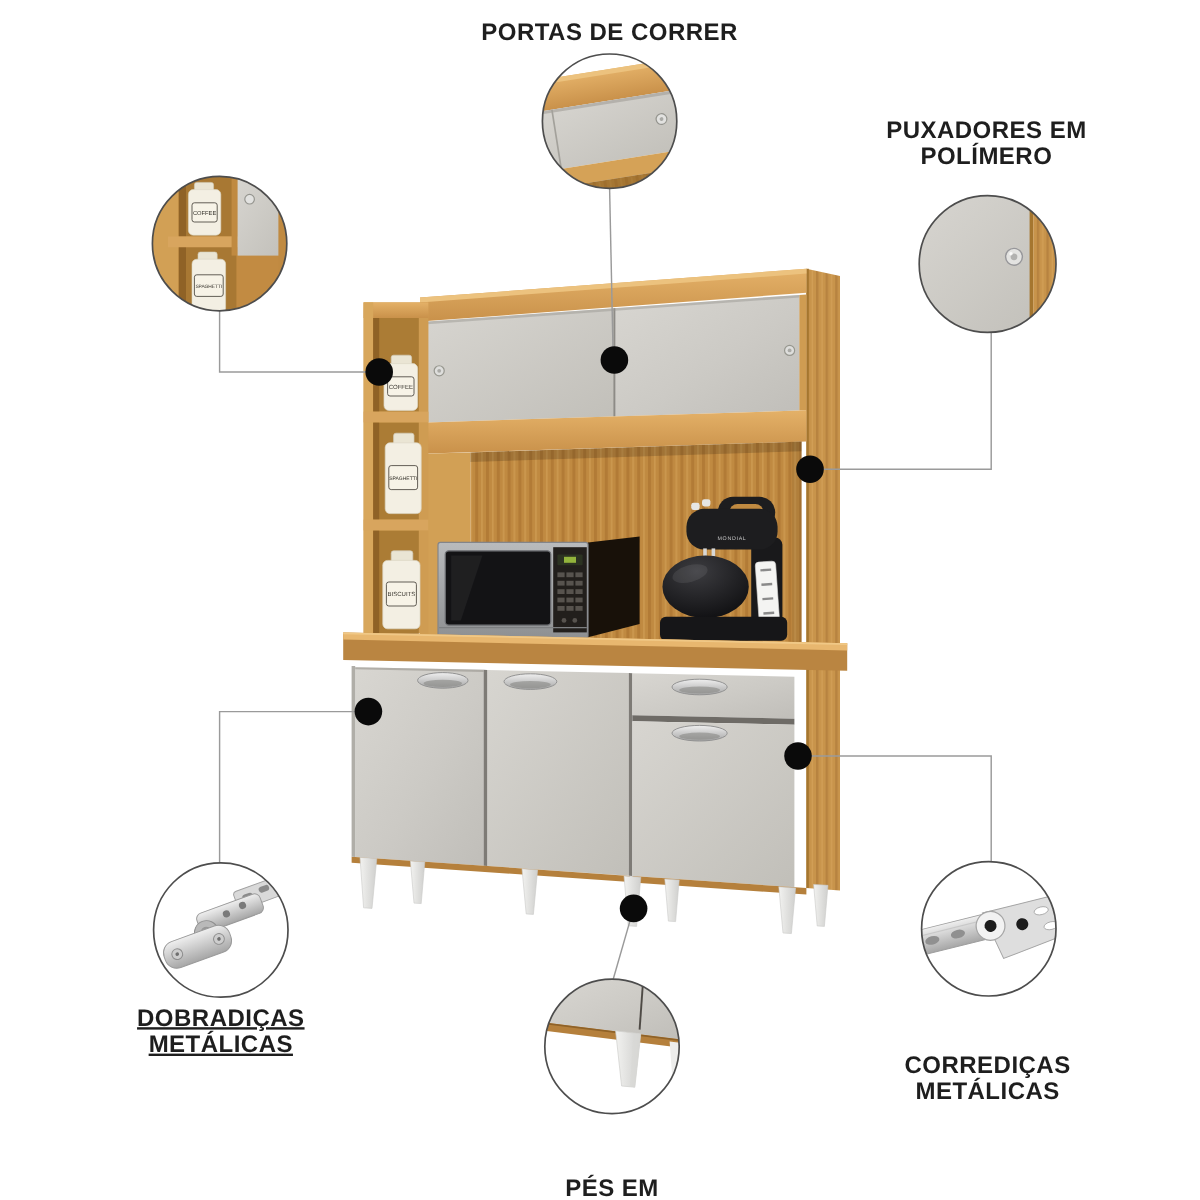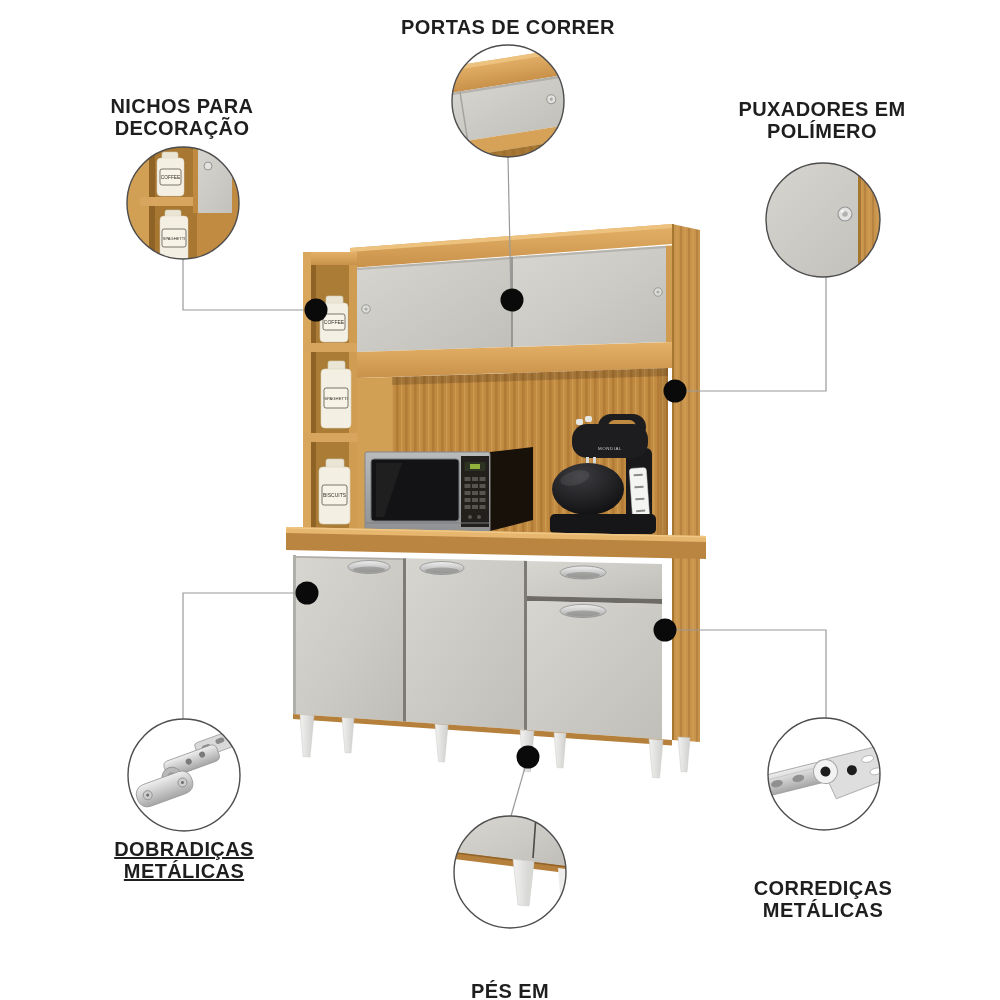--- a/index.html
+++ b/index.html
@@ -386,22 +386,20 @@
       <polygon points="513,859 534,861.5 529,906 518,905" fill="url(#leg)" stroke="#cfcfcd" stroke-width="0.6"></polygon>
       <polygon points="528,861 534,861.5 529,906 525,905.6" fill="#d8d8d6" opacity="0.7"></polygon>
       <polygon points="558,868 570,869.4 567,895 560,894.3" fill="#ededeb"></polygon>
     </g>
     <circle cx="510" cy="872" r="56" fill="none" stroke="#4d4d4d" stroke-width="1.4"></circle>
   </g>
 </svg>
 
   <div class="callout-label" style="left:508px; top:16px;">PORTAS DE CORRER</div>
 
-  <div class="callout-label" style="left:182px; top:95px;">NICHOS PARA
-DECORAÇÃO</div>
 
   <div class="callout-label" style="left:822px; top:98px;">PUXADORES EM
 POLÍMERO</div>
 
   <div class="callout-label" style="left:184px; top:838px;text-decoration:underline;">DOBRADIÇAS
 METÁLICAS</div>
 
   <div class="callout-label" style="left:823px; top:836px;margin-top:41px;">CORREDIÇAS
 METÁLICAS</div>
 

